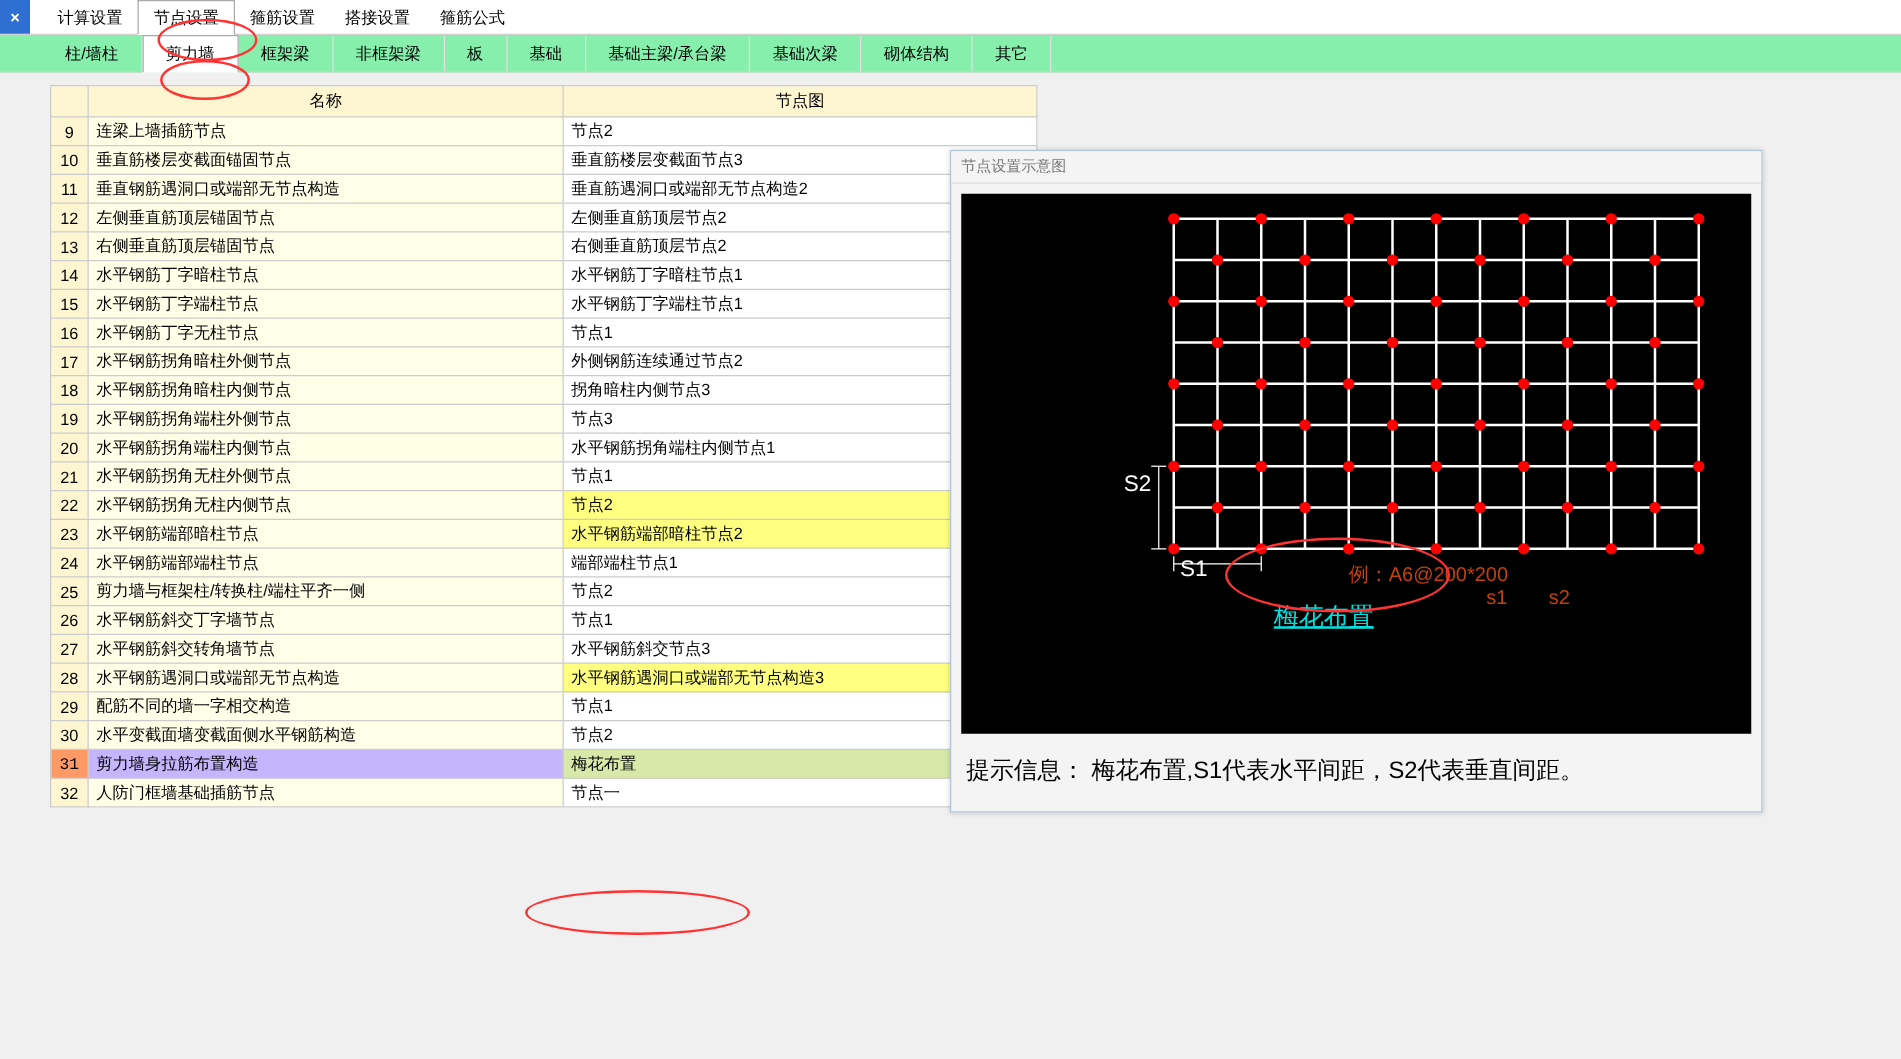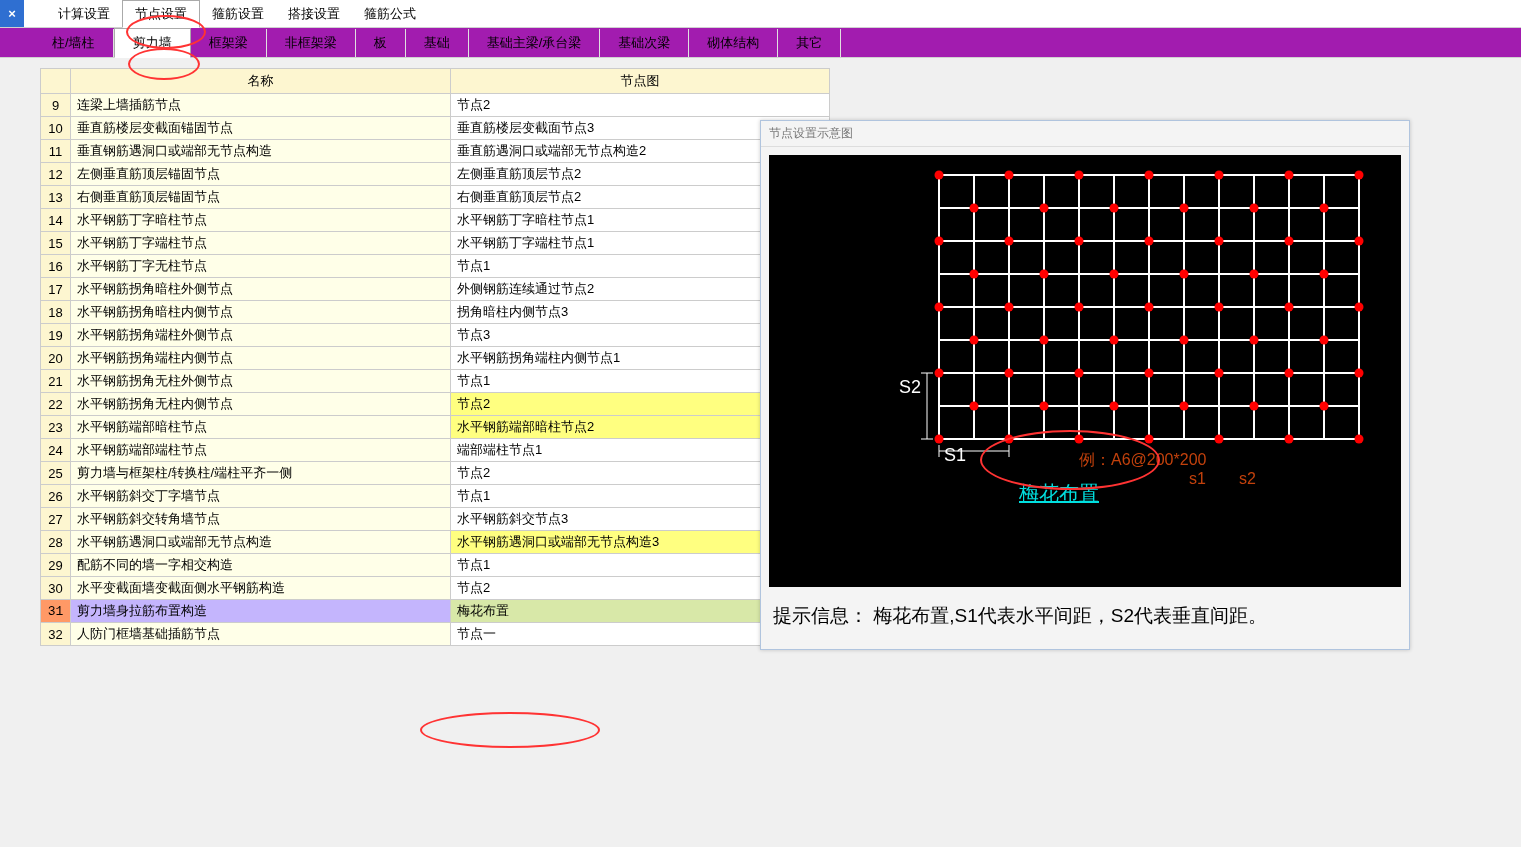--- a/index.html
+++ b/index.html
@@ -27,36 +27,35 @@
     display: flex;
     align-items: center;
     justify-content: center;
     font-weight: bold;
     cursor: pointer;
   }
   .top-tabs {
     display: flex;
     align-items: center;
     padding-left: 10px;
-    margin-left: 12px;
   }
   .top-tab {
     padding: 4px 12px;
     cursor: pointer;
     position: relative;
   }
   .top-tab.active {
     border: 1px solid #aaa;
     border-bottom: 1px solid #fff;
     background: #fff;
     margin-bottom: -1px;
   }
   .sub-tabs {
     display: flex;
-    background: #a21caf;
+    background: #86efac;
     border-bottom: 1px solid #d0d0d0;
     padding-left: 34px;
     height: 30px;
     align-items: center;
     gap: 0;
   }
   .sub-tab {
     padding: 5px 18px;
     cursor: pointer;
     border-right: 1px solid #e0e0e0;

